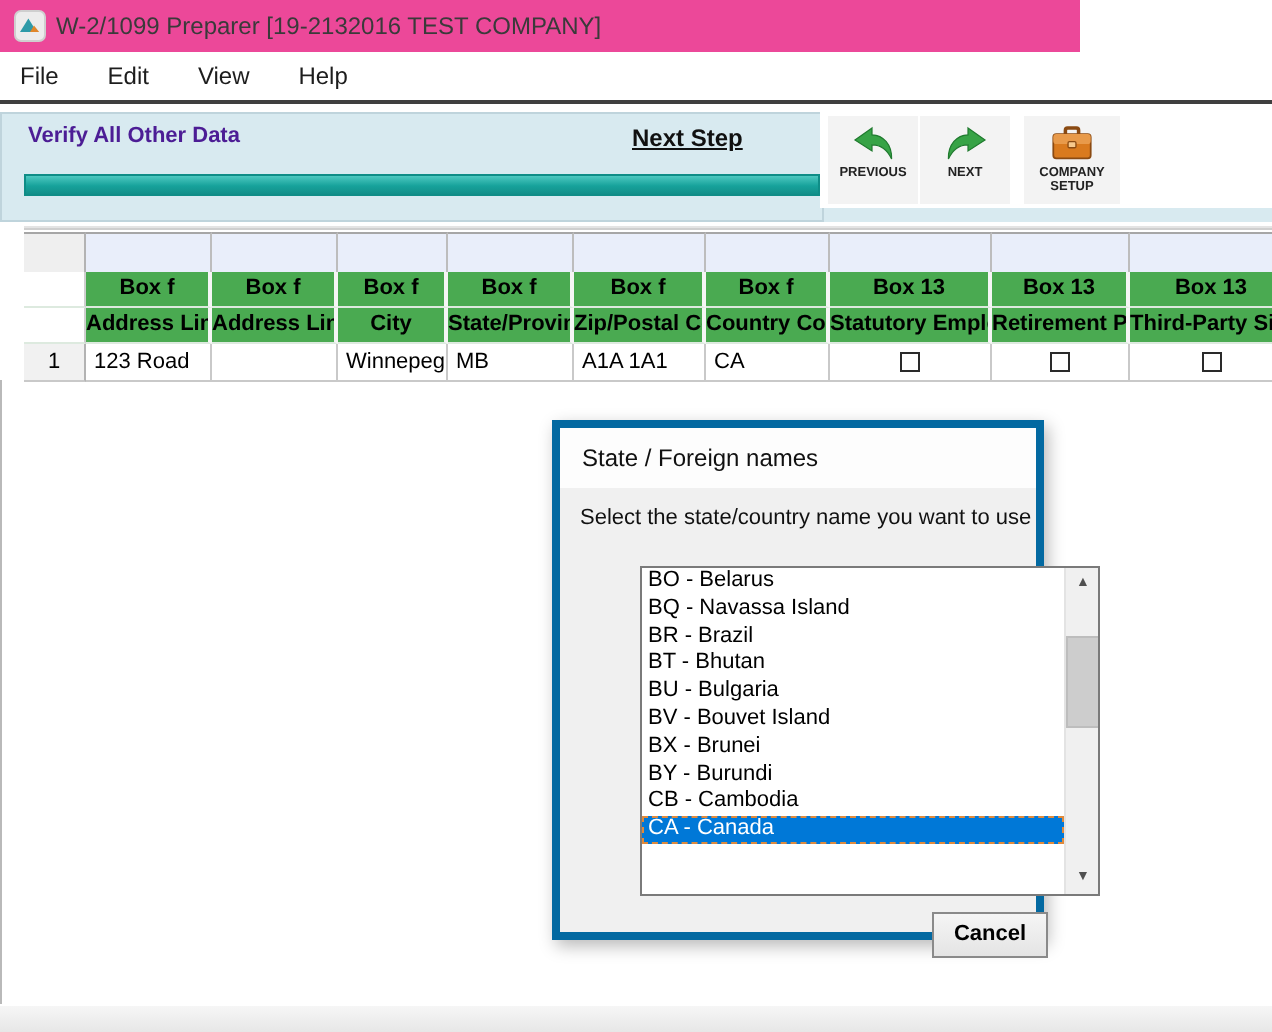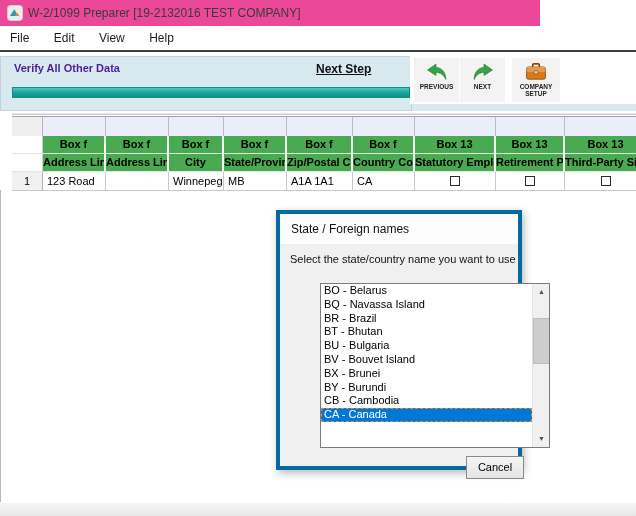--- a/index.html
+++ b/index.html
@@ -64,21 +64,21 @@
   .list-item { height:13.8px; line-height:13.8px; font-size:11px; color:#000; padding-left:3px; white-space:nowrap; cursor:default; }
   .list-item.selected { background:#0078d7; color:#fff; outline:1px dashed #e08a3c; outline-offset:-1px; }
   .scrollbar { position:absolute; right:0; top:0; width:17px; height:100%; background:#f0f0f0; border-left:1px solid #e3e3e3; }
   .sb-btn { position:absolute; left:0; width:17px; height:16px; background:#f0f0f0; color:#505050; font-size:7px; text-align:center; line-height:16px; cursor:pointer; }
   .sb-up { top:0; }
   .sb-down { bottom:0; }
   .sb-thumb { position:absolute; left:0; top:34px; width:17px; height:46px; background:#cdcdcd; border:1px solid #bdbdbd; cursor:pointer; }
   .dlg-btn { position:absolute; top:242px; width:58px; height:23px; font-size:11px; color:#000;
     background:linear-gradient(#f5f5f5,#e4e4e4); text-align:center; line-height:21px; cursor:pointer; }
   #btn-ok { left:119px; border:1px solid #4f4f4f; }
-  #btn-cancel { left:186px; border:1px solid #8a8a8a; }
+  #btn-cancel { left:186px; border:1px solid #8a8a8a;font-weight:bold; }
 
   
   .left-border { position:absolute; left:0; top:190px; width:1px; height:312px; background:#b9b9b9; }
   .bottom-strip { position:absolute; left:0; top:503px; width:636px; height:13px; background:linear-gradient(#f6f6f6,#e7e7e7); }
 </style>
 </head>
 <body>
 
 <div id="app">
 

